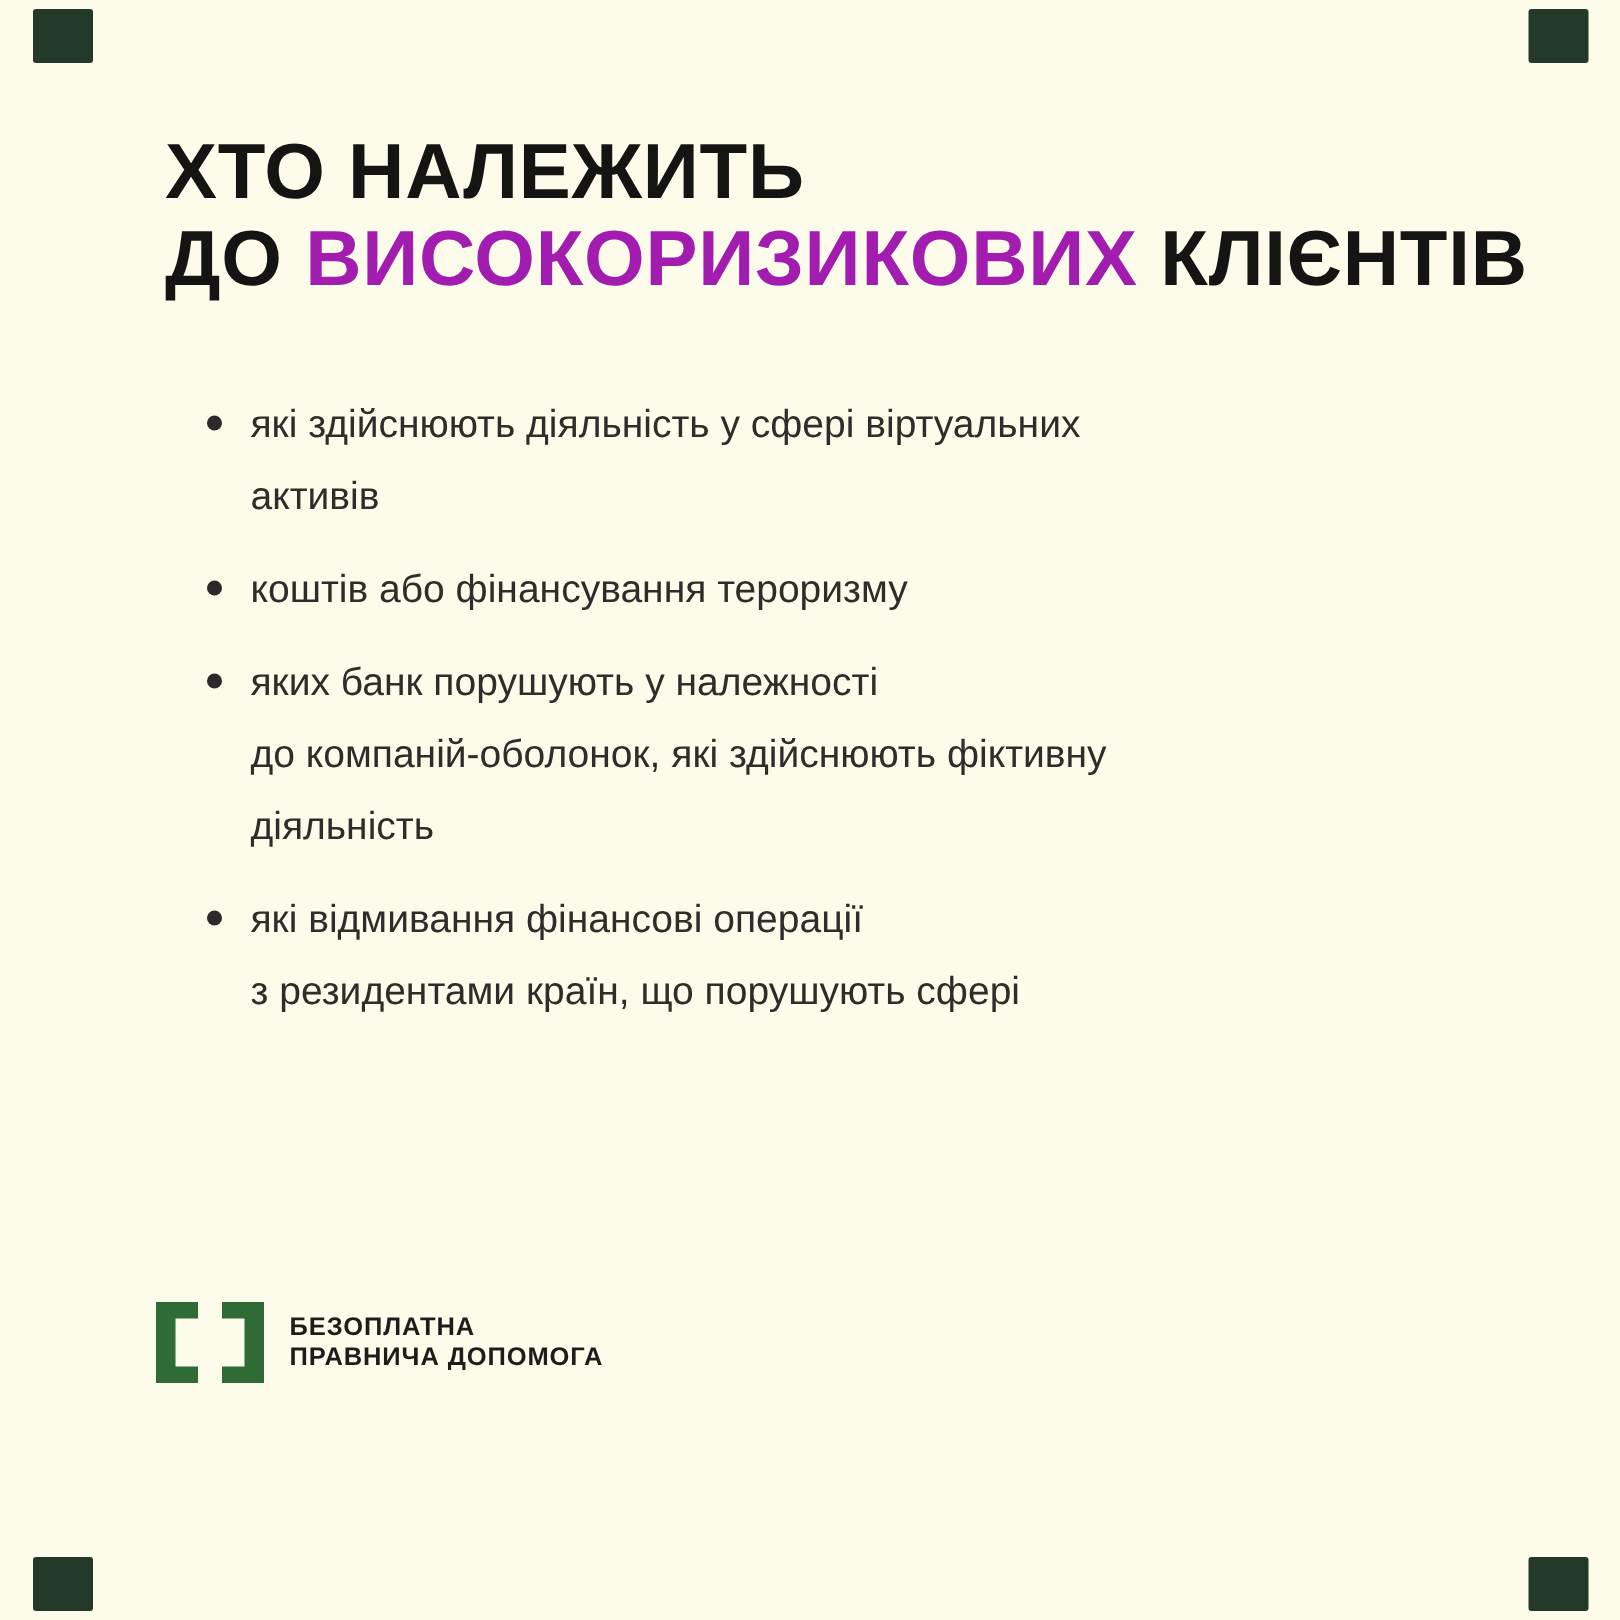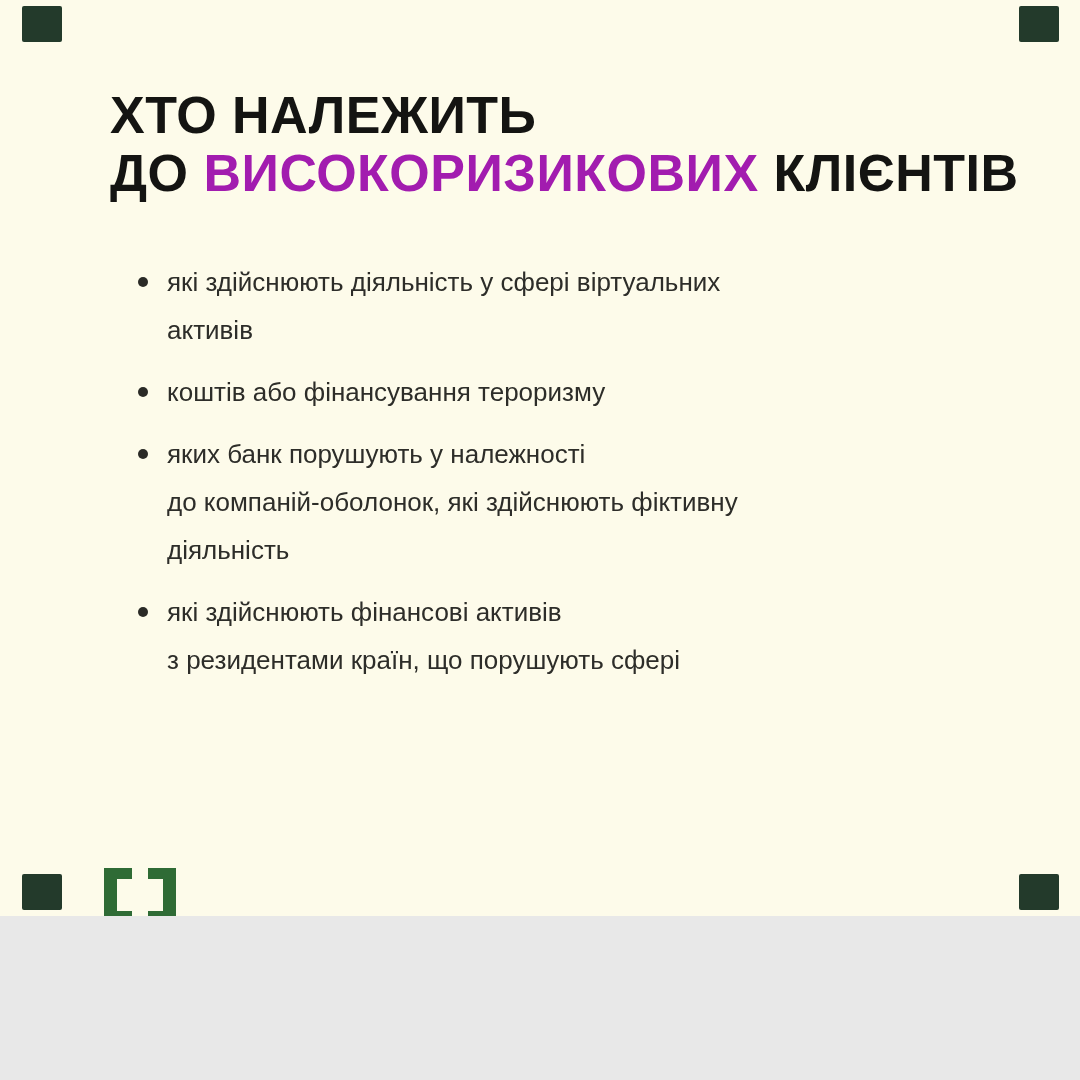--- a/index.html
+++ b/index.html
@@ -3,21 +3,21 @@
 <meta charset="utf-8">
 <style>
   html, body { margin: 0; padding: 0; }
   body {
     font-family: "Liberation Sans", sans-serif;
     background: #e8e8e8;
   }
   .canvas {
     position: relative;
     width: 1080px;
-    height: 916px;
+    height: 1080px;
     background: #FDFBEA;
     overflow: hidden;
   }
 
   
   .corner {
     position: absolute;
     width: 40px;
     height: 36px;
     background: #233A2B;
@@ -152,27 +152,31 @@
       <div class="lines">
         <div>яких банк порушують у належності</div>
         <div>до компаній-оболонок, які здійснюють фіктивну</div>
         <div>діяльність</div>
       </div>
     </div>
 
     <div class="item">
       <span class="dot"></span>
       <div class="lines">
-        <div>які здійснюють фінансові активів</div>
+        <div>які відмивання фінансові операції</div>
         <div>з резидентами країн, що порушують сфері</div>
       </div>
     </div>
 
   </div>
 
   <div class="logo">
     <div class="brackets">
       <span class="bracket left"></span>
       <span class="bracket right"></span>
     </div>
+    <div class="logo-text">
+      <div>БЕЗОПЛАТНА</div>
+      <div>ПРАВНИЧА ДОПОМОГА</div>
+    </div>
   </div>
 
 </div>
 
 </body></html>

